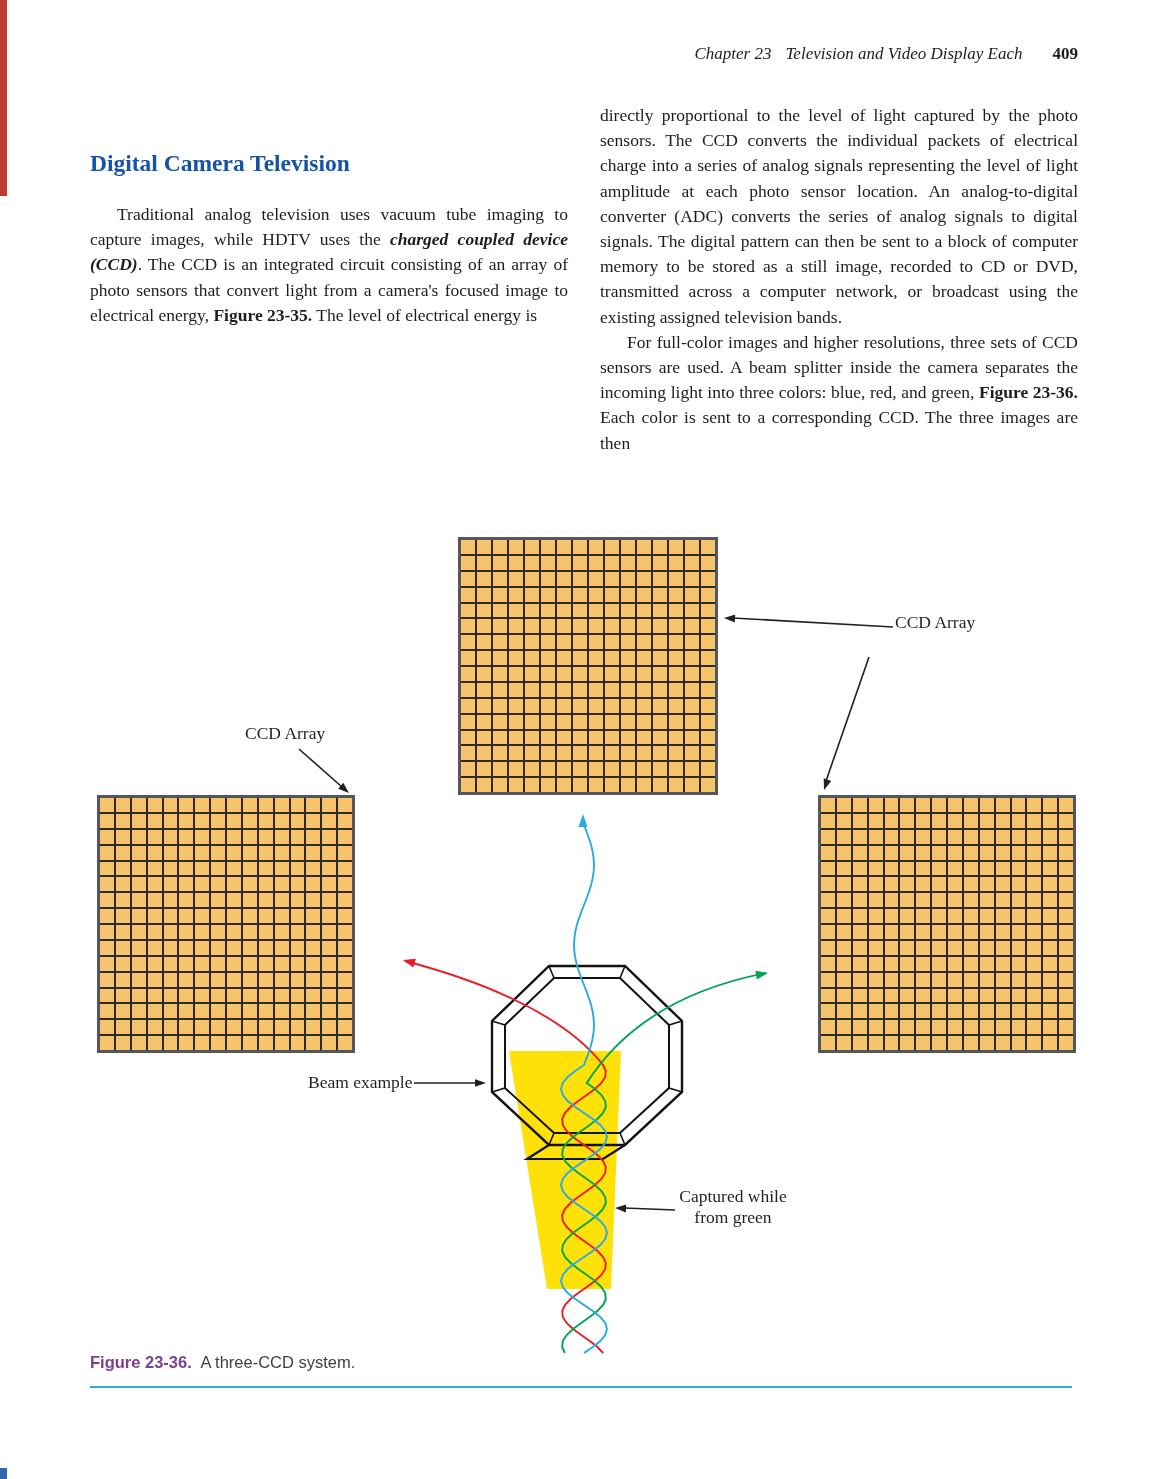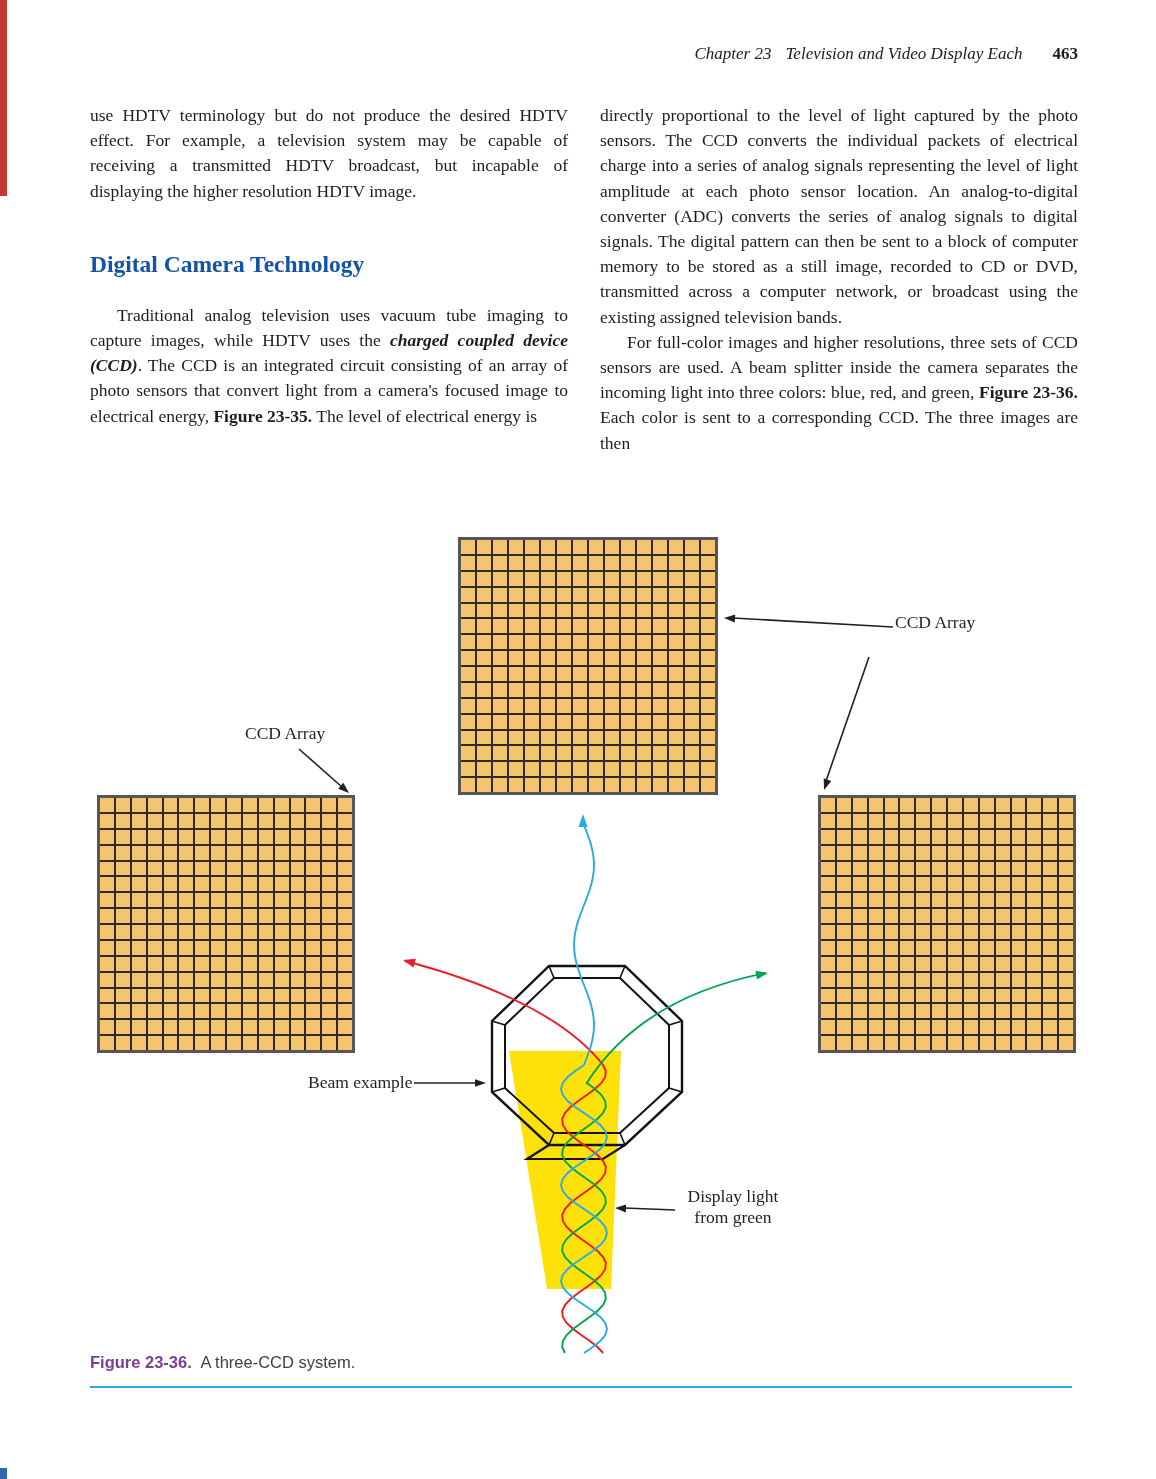--- a/index.html
+++ b/index.html
@@ -49,26 +49,25 @@
   
   .edge-top{position:absolute;left:0;top:0;width:7px;height:196px;}
   .edge-bottom{position:absolute;left:0;top:1468px;width:7px;height:11px;}
 </style>
 </head>
 <body>
 
 <div class="pagehead">
   <span class="ital chap">Chapter 23</span>
   <span class="ital">Television and Video Display Each</span>
-  <span class="pnum">463</span>
+  <span class="pnum">409</span>
 </div>
 
 <div class="col col-left">
-  <p class="para"><span>use HDTV terminology but do not produce the desired HDTV effect. For example, a television system may be capable of receiving a transmitted HDTV broadcast, but incapable of displaying the higher resolution HDTV image.</span></p>
-  <h2 class="sect-head">Digital Camera Technology</h2>
+  <h2 class="sect-head">Digital Camera Television</h2>
   <p class="para indent"><span>Traditional analog television uses vacuum tube imaging to capture images, while HDTV uses the </span><span style="font-weight: bold; font-style: italic;">charged coupled device (CCD)</span><span>. The CCD is an integrated circuit consisting of an array of photo sensors that convert light from a camera's focused image to electrical energy, </span><span style="font-weight: bold;">Figure 23-35.</span><span> The level of electrical energy is</span></p>
 </div>
 
 <div class="col col-right">
   <p class="para"><span>directly proportional to the level of light captured by the photo sensors. The CCD converts the individual packets of electrical charge into a series of analog signals representing the level of light amplitude at each photo sensor location. An analog-to-digital converter (ADC) converts the series of analog signals to digital signals. The digital pattern can then be sent to a block of computer memory to be stored as a still image, recorded to CD or DVD, transmitted across a computer network, or broadcast using the existing assigned television bands.</span></p>
   <p class="para indent"><span>For full-color images and higher resolutions, three sets of CCD sensors are used. A beam splitter inside the camera separates the incoming light into three colors: blue, red, and green, </span><span style="font-weight: bold;">Figure 23-36.</span><span> Each color is sent to a corresponding CCD. The three images are then</span></p>
 </div>
 
 <div class="grid grid-top" style="grid-template-columns: repeat(16, 1fr); background: rgb(46, 42, 37); border-color: rgb(85, 86, 90);">
     <div style="background: rgb(247, 196, 110);"></div>
@@ -878,21 +877,21 @@
     <polygon points="349,793 338.1,788.8 343.3,782.8"></polygon>
     <polygon points="486,1083 475,1079.2 475,1086.8"></polygon>
     <polygon points="615,1208 626.1,1204.4 625.9,1212.4"></polygon>
   </g>
 </svg>
 
 <div class="fig-label lbl-ccd-right">CCD Array</div>
 <div class="fig-label lbl-ccd-left">CCD Array</div>
 <div class="fig-label lbl-beam">Beam example</div>
 <div class="fig-label lbl-captured">
-  <span>Display light</span><br>
+  <span>Captured while</span><br>
   <span>from green</span>
 </div>
 
 <div class="caption">
   <span class="cap-label" style="color: rgb(123, 62, 151);">Figure 23-36.</span>
   <span style="margin-left: 4px;">A three-CCD system.</span>
 </div>
 <div class="cap-rule" style="background: rgb(43, 169, 224);"></div>
 
 <div class="edge-top" style="background: rgb(193, 59, 49);"></div>

